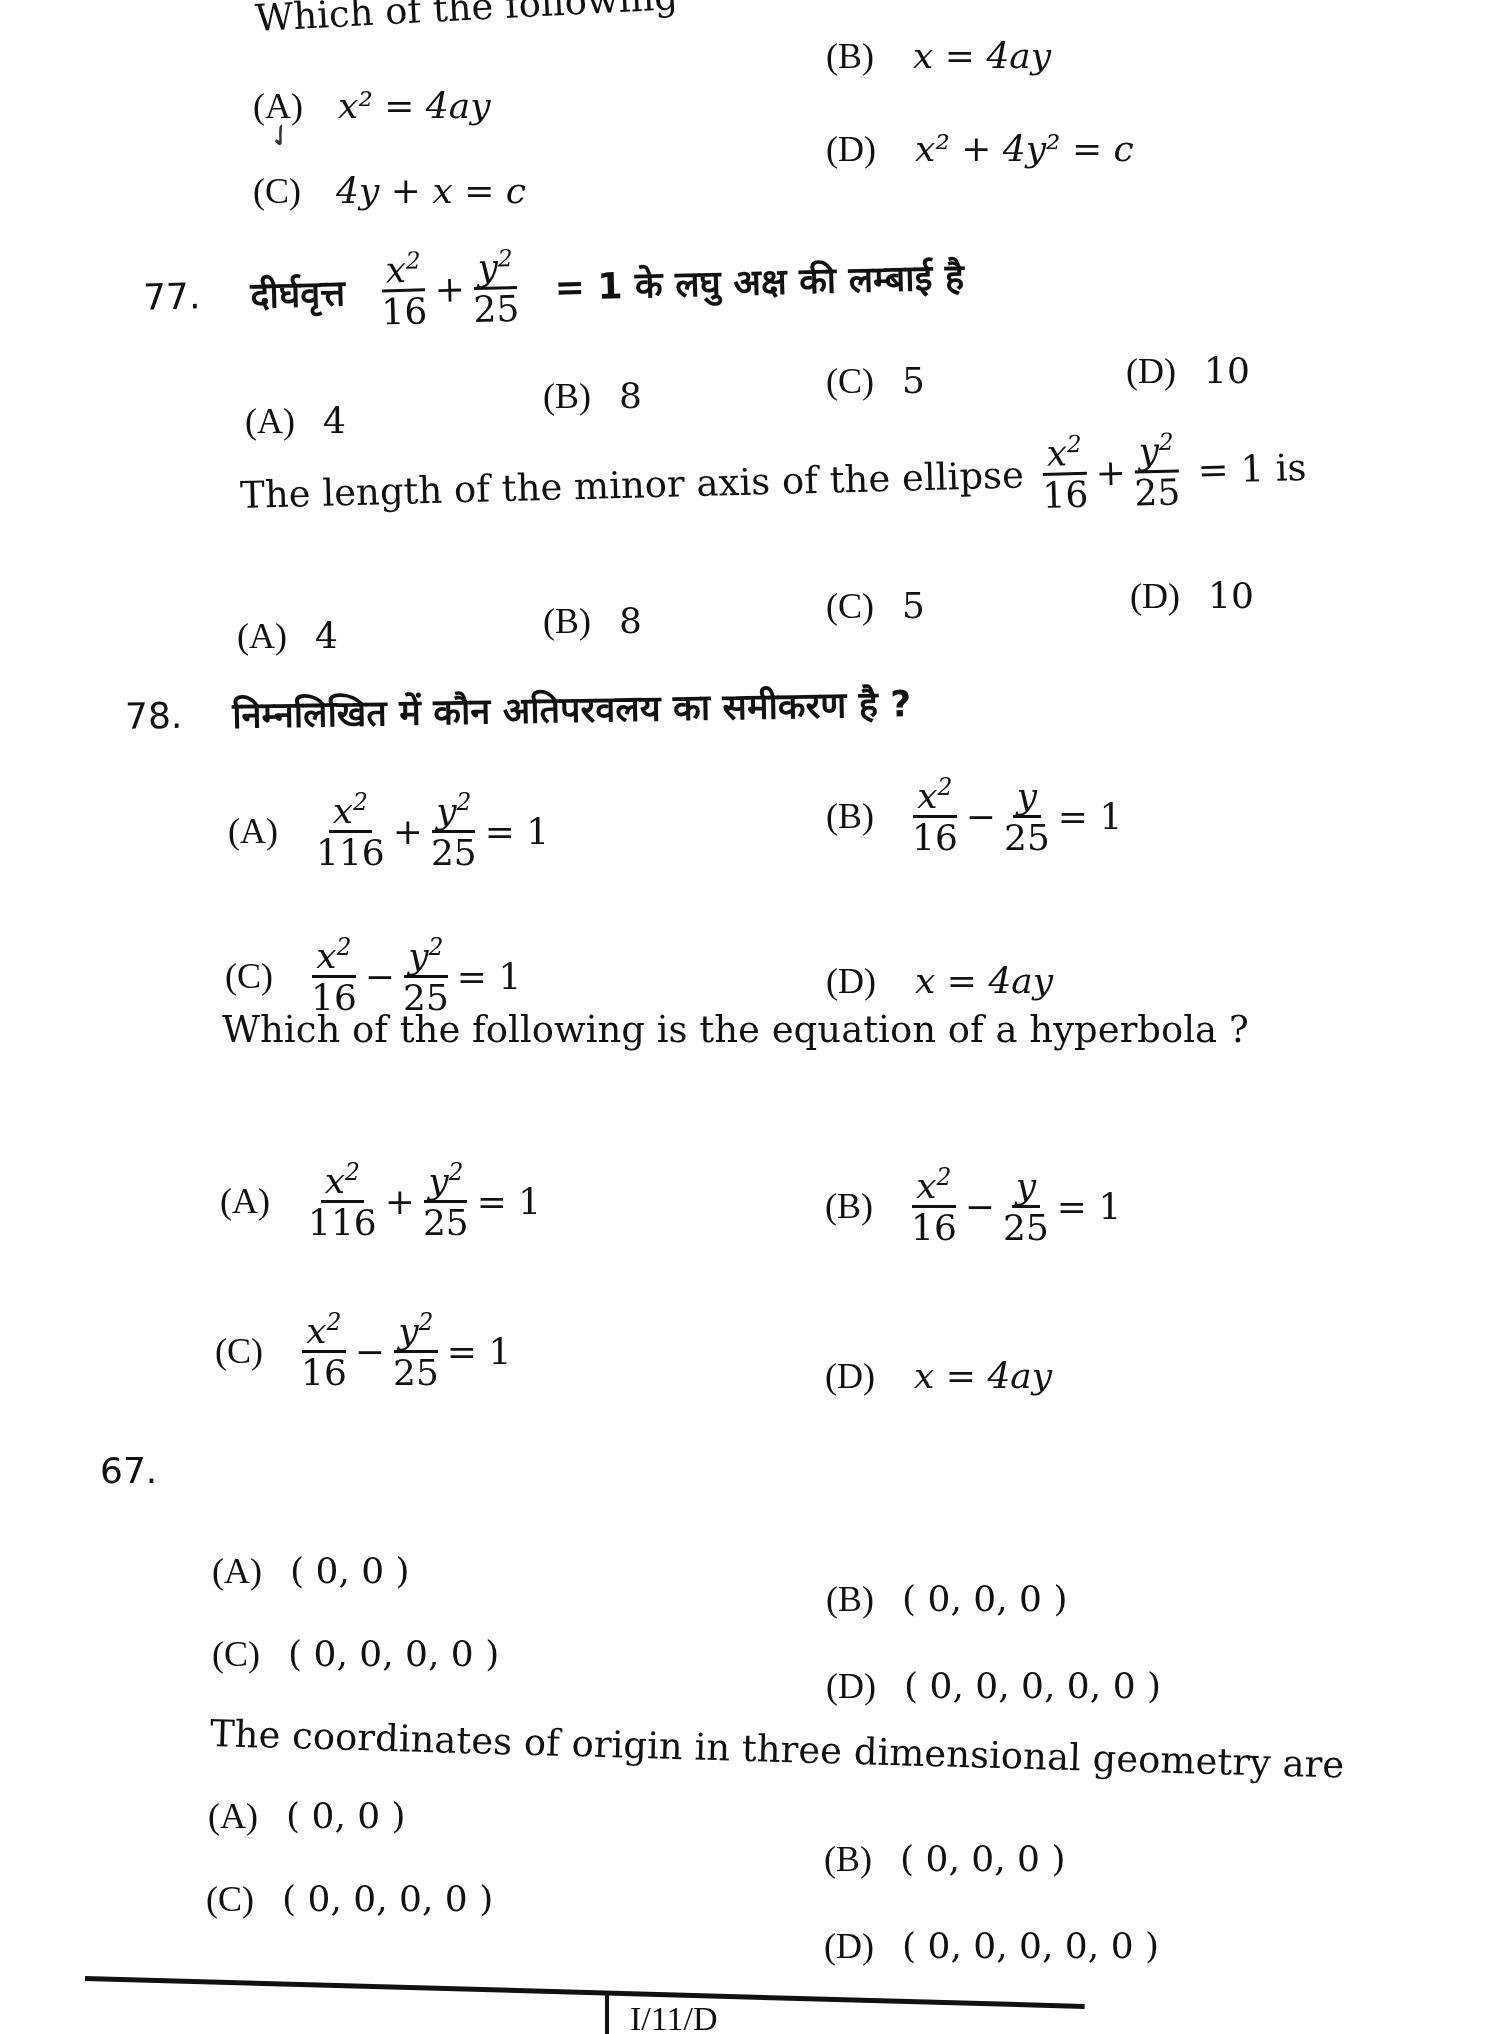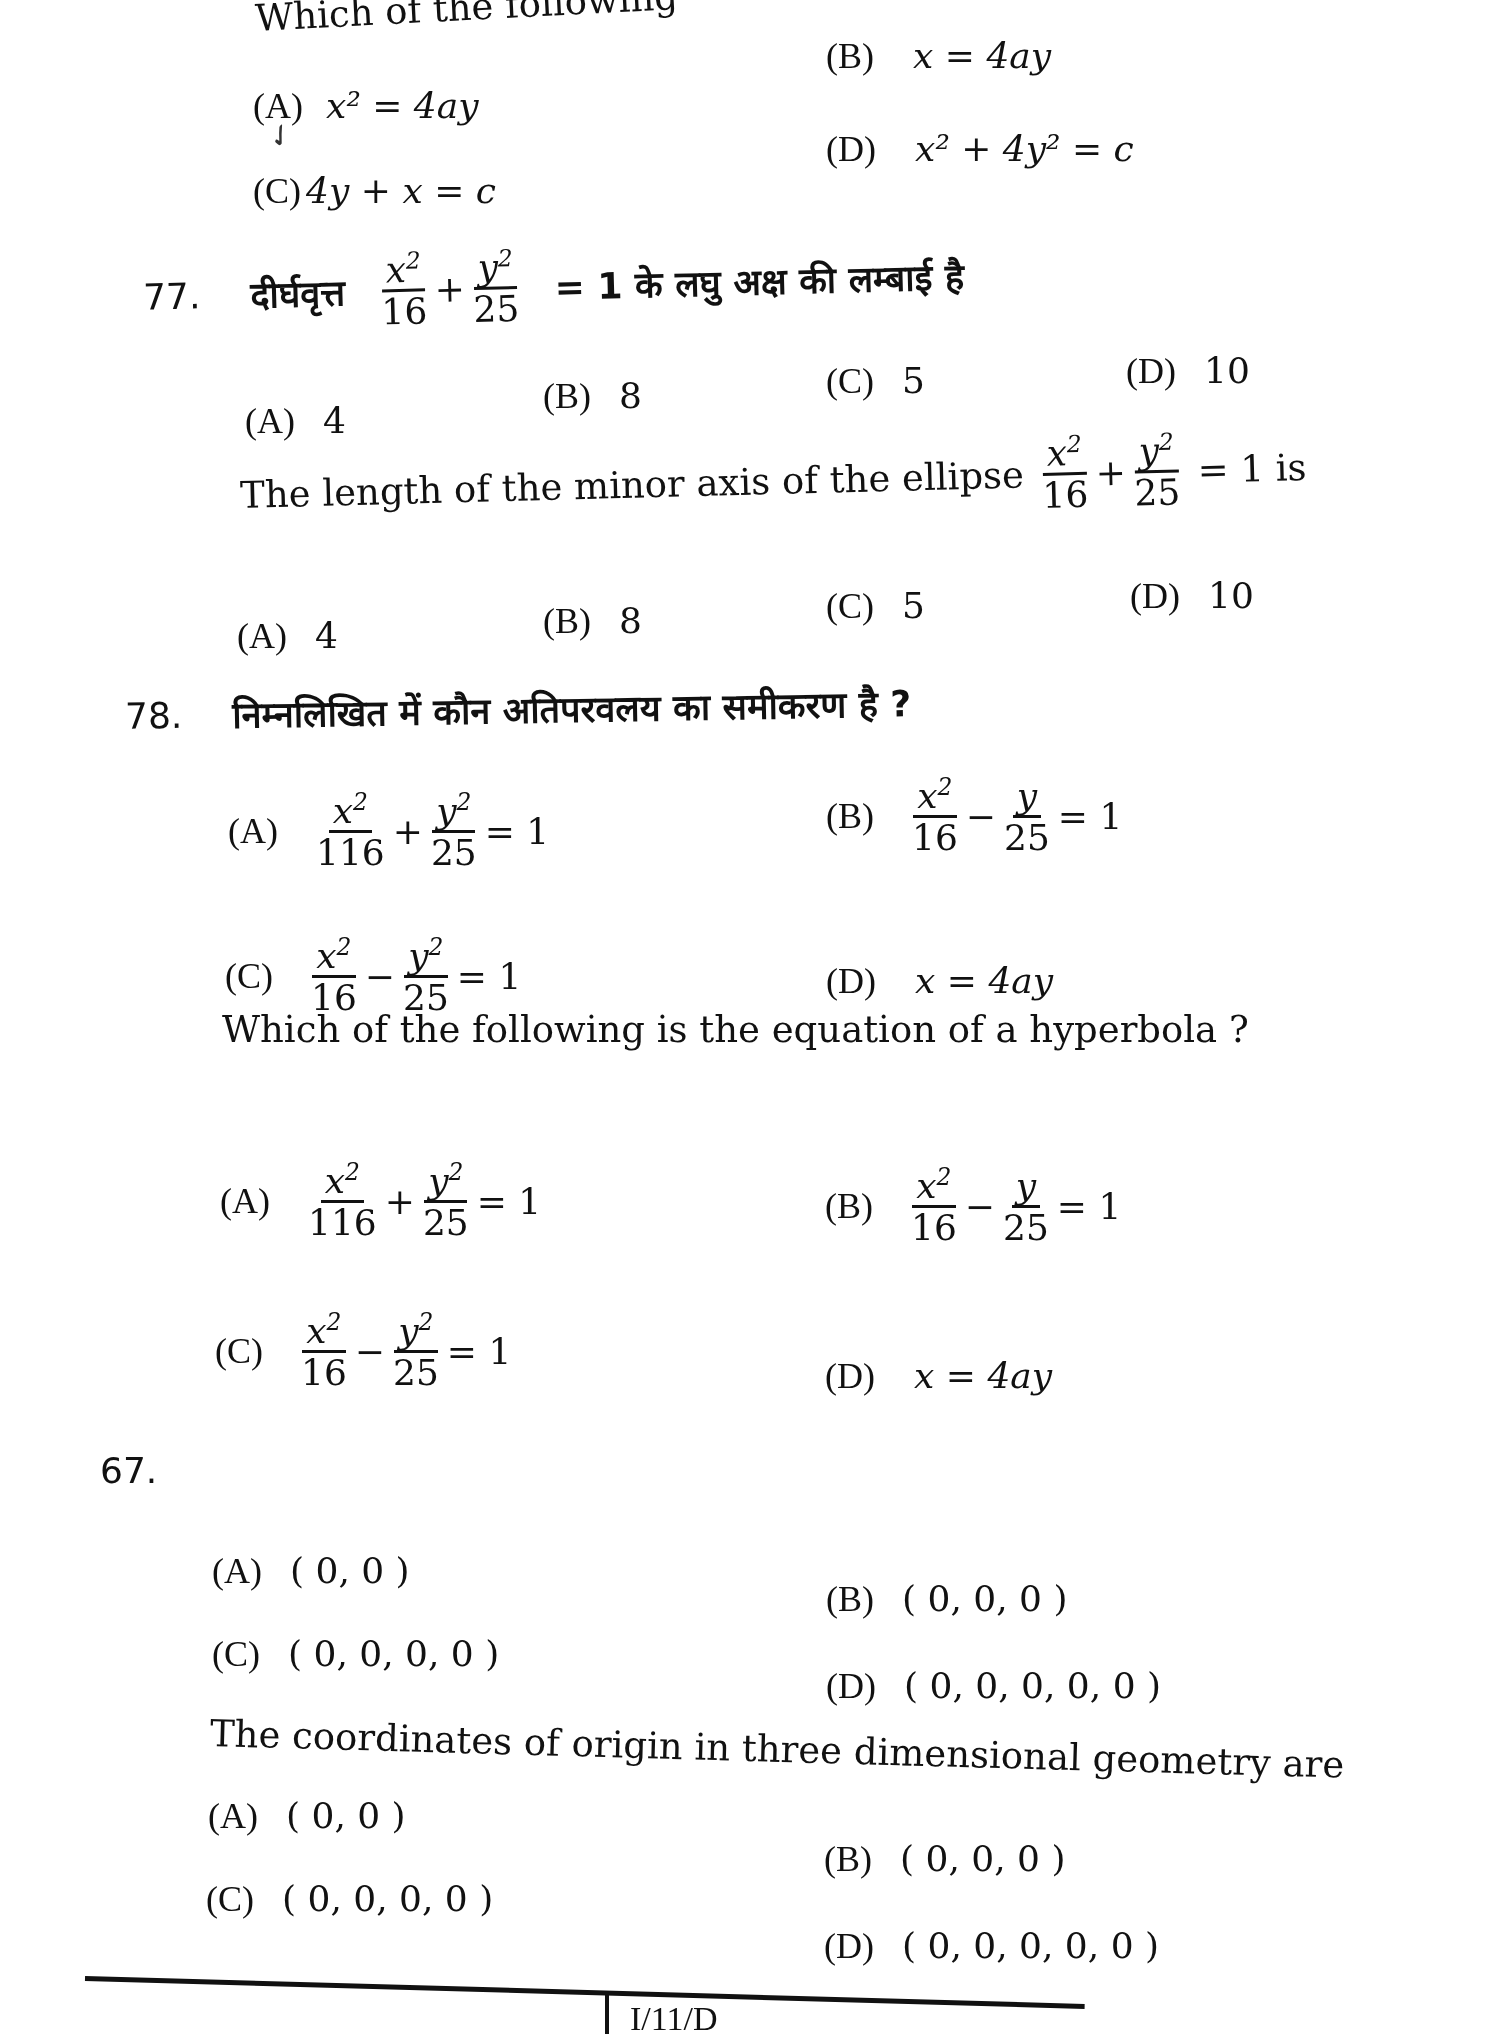--- a/index.html
+++ b/index.html
@@ -25,30 +25,30 @@
   .footer-code { position: absolute; left: 630px; top: 2000px; font-size: 34px; font-family: "Liberation Serif", serif; }
   .check { position: absolute; color: #333; font-size: 30px; }
 </style>
 </head>
 <body>
 
 <div class="abs t" style="left:255px;top:-14px;transform:rotate(-3deg);">Which of the following</div>
 
 <div class="abs" style="left:253px;top:85px;">
   <span class="opt-label">(A)</span>
-  <span class="math" style="margin-left:18px;">x² = 4ay</span>
+  <span class="math" style="margin-left:30px;">x² = 4ay</span>
 </div>
 <div class="abs check" style="left:268px;top:118px;transform:rotate(-35deg);">✓</div>
 <div class="abs" style="left:826px;top:35px;">
   <span class="opt-label">(B)</span>
   <span class="math" style="margin-left:34px;">x = 4ay</span>
 </div>
 <div class="abs" style="left:253px;top:170px;">
   <span class="opt-label">(C)</span>
-  <span class="math" style="">4y + x = c</span>
+  <span class="math" style="margin-left:30px;">4y + x = c</span>
 </div>
 <div class="abs" style="left:826px;top:128px;">
   <span class="opt-label">(D)</span>
   <span class="math" style="margin-left:34px;">x² + 4y² = c</span>
 </div>
 
 <div class="abs row" style="left:143px;top:245px;transform:rotate(-1.5deg);">
   <span class="qnum">77.</span>
   <span class="hindi" style="margin-left:22px;">दीर्घवृत्त</span>
   <span class="math" style="display:inline-flex;align-items:center;">

